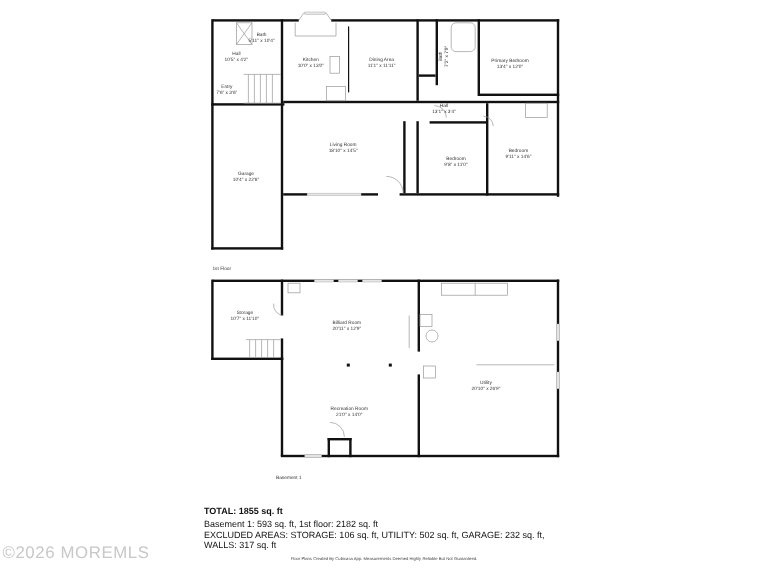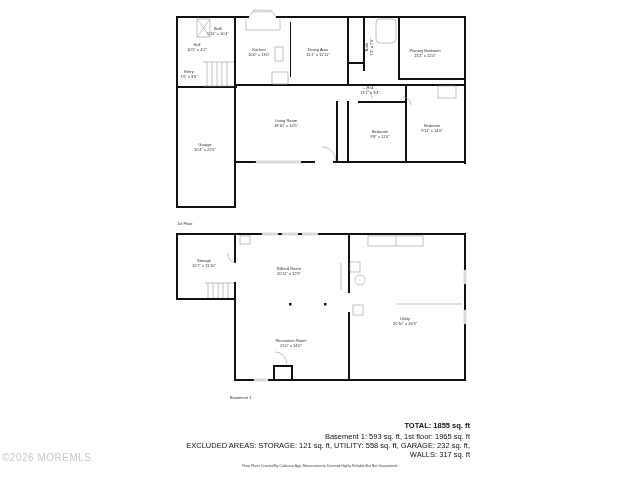--- a/index.html
+++ b/index.html
@@ -6,27 +6,27 @@
   body {
     width: 640px; height: 480px; background: #ffffff; position: relative; overflow: hidden;
     font-family: "Liberation Sans", sans-serif; color: #111;
   }
   .plan { position: absolute; left: 0; top: 0; width: 640px; height: 480px; }
   .wall { fill: #111; }
   .thin { stroke: #9a9a9a; stroke-width: 0.6; fill: none; }
   .win { fill: #e6e6e6; stroke: #aaa; stroke-width: 0.4; }
   .lbl { position: absolute; font-size: 4px; line-height: 5px; text-align: center; color: #333; white-space: nowrap; transform: translateX(-50%); }
   .floor-lbl { position: absolute; font-size: 4px; color: #333; }
-  .summary { position: absolute; left: 170px; width: 300px; text-align: right; color: #111; }
+  .summary { position: absolute; left: 170px; width: 300px; text-align: left; color: #111; }
   .total { top: 421px; font-size: 7.5px; font-weight: bold; }
   .line2 { top: 432px; font-size: 7.5px; }
   .line3 { top: 441px; font-size: 7.5px; }
   .line4 { top: 450px; font-size: 7.5px; }
   .credit { position: absolute; left: 200px; width: 240px; top: 464px; font-size: 3.5px; text-align: center; color: #444; }
-  .watermark { position: absolute; left: 2px; top: 452px; font-size: 10px; color: #c8c8c8; letter-spacing: 0.5px; }
+  .watermark { position: absolute; left: 2px; top: 452px; font-size: 14px; color: #c8c8c8; letter-spacing: 0.5px; }
 </style>
 </head>
 <body>
 
 <svg class="plan" viewBox="0 0 640 480" width="640" height="480">
 
   <g>
 
     <rect class="wall" x="177" y="16" width="72" height="2"></rect>
     <rect class="wall" x="276" y="16" width="72" height="2"></rect>
@@ -203,17 +203,17 @@
     <div>Recreation Room</div>
     <div>21'0" x 14'0"</div>
   </div>
 <div class="lbl" style="left:405px;top:316px;">
     <div>Utility</div>
     <div>20'10" x 26'9"</div>
   </div>
 <div class="floor-lbl" style="left:230px;top:395px;">Basement 1</div>
 
 <div class="summary total">TOTAL: 1855 sq. ft</div>
-<div class="summary line2">Basement 1: 593 sq. ft, 1st floor: 1965 sq. ft</div>
-<div class="summary line3">EXCLUDED AREAS: STORAGE: 121 sq. ft, UTILITY: 558 sq. ft, GARAGE: 232 sq. ft,</div>
+<div class="summary line2">Basement 1: 593 sq. ft, 1st floor: 2182 sq. ft</div>
+<div class="summary line3">EXCLUDED AREAS: STORAGE: 106 sq. ft, UTILITY: 502 sq. ft, GARAGE: 232 sq. ft,</div>
 <div class="summary line4">WALLS: 317 sq. ft</div>
 <div class="credit">Floor Plans Created By Cubicasa App. Measurements Deemed Highly Reliable But Not Guaranteed.</div>
 <div class="watermark">©2026 MOREMLS</div>
 
 </body></html>

